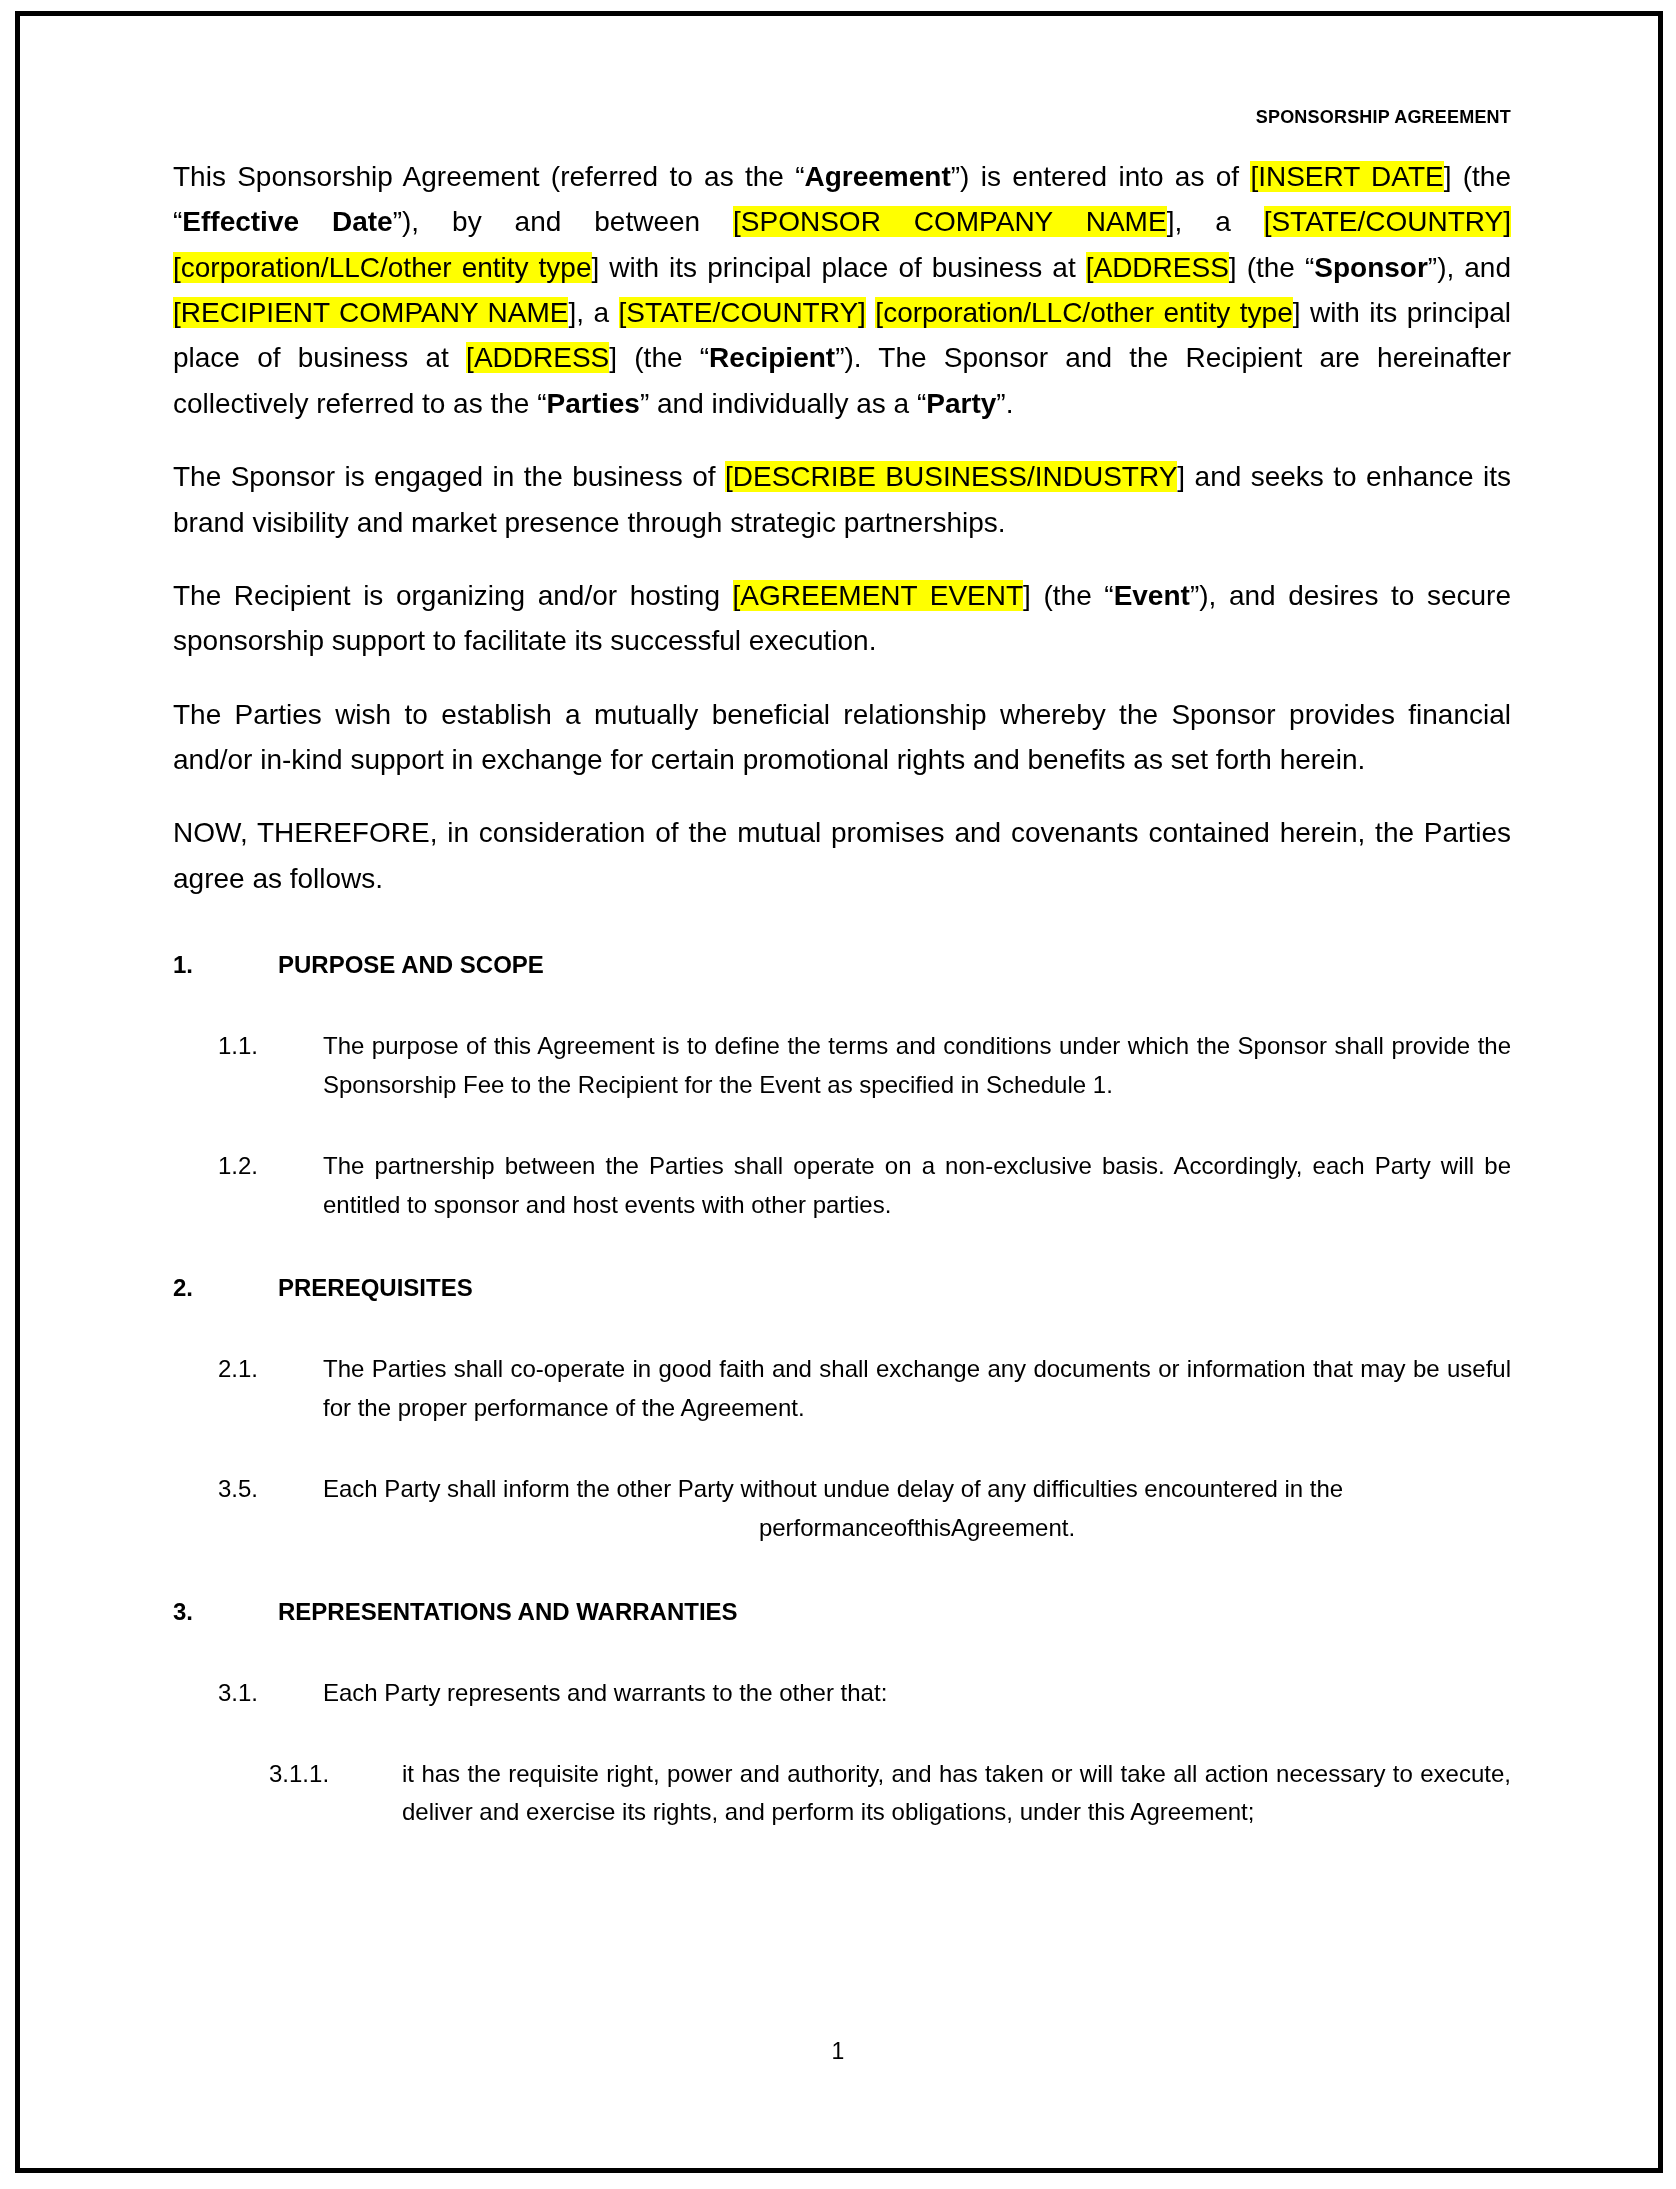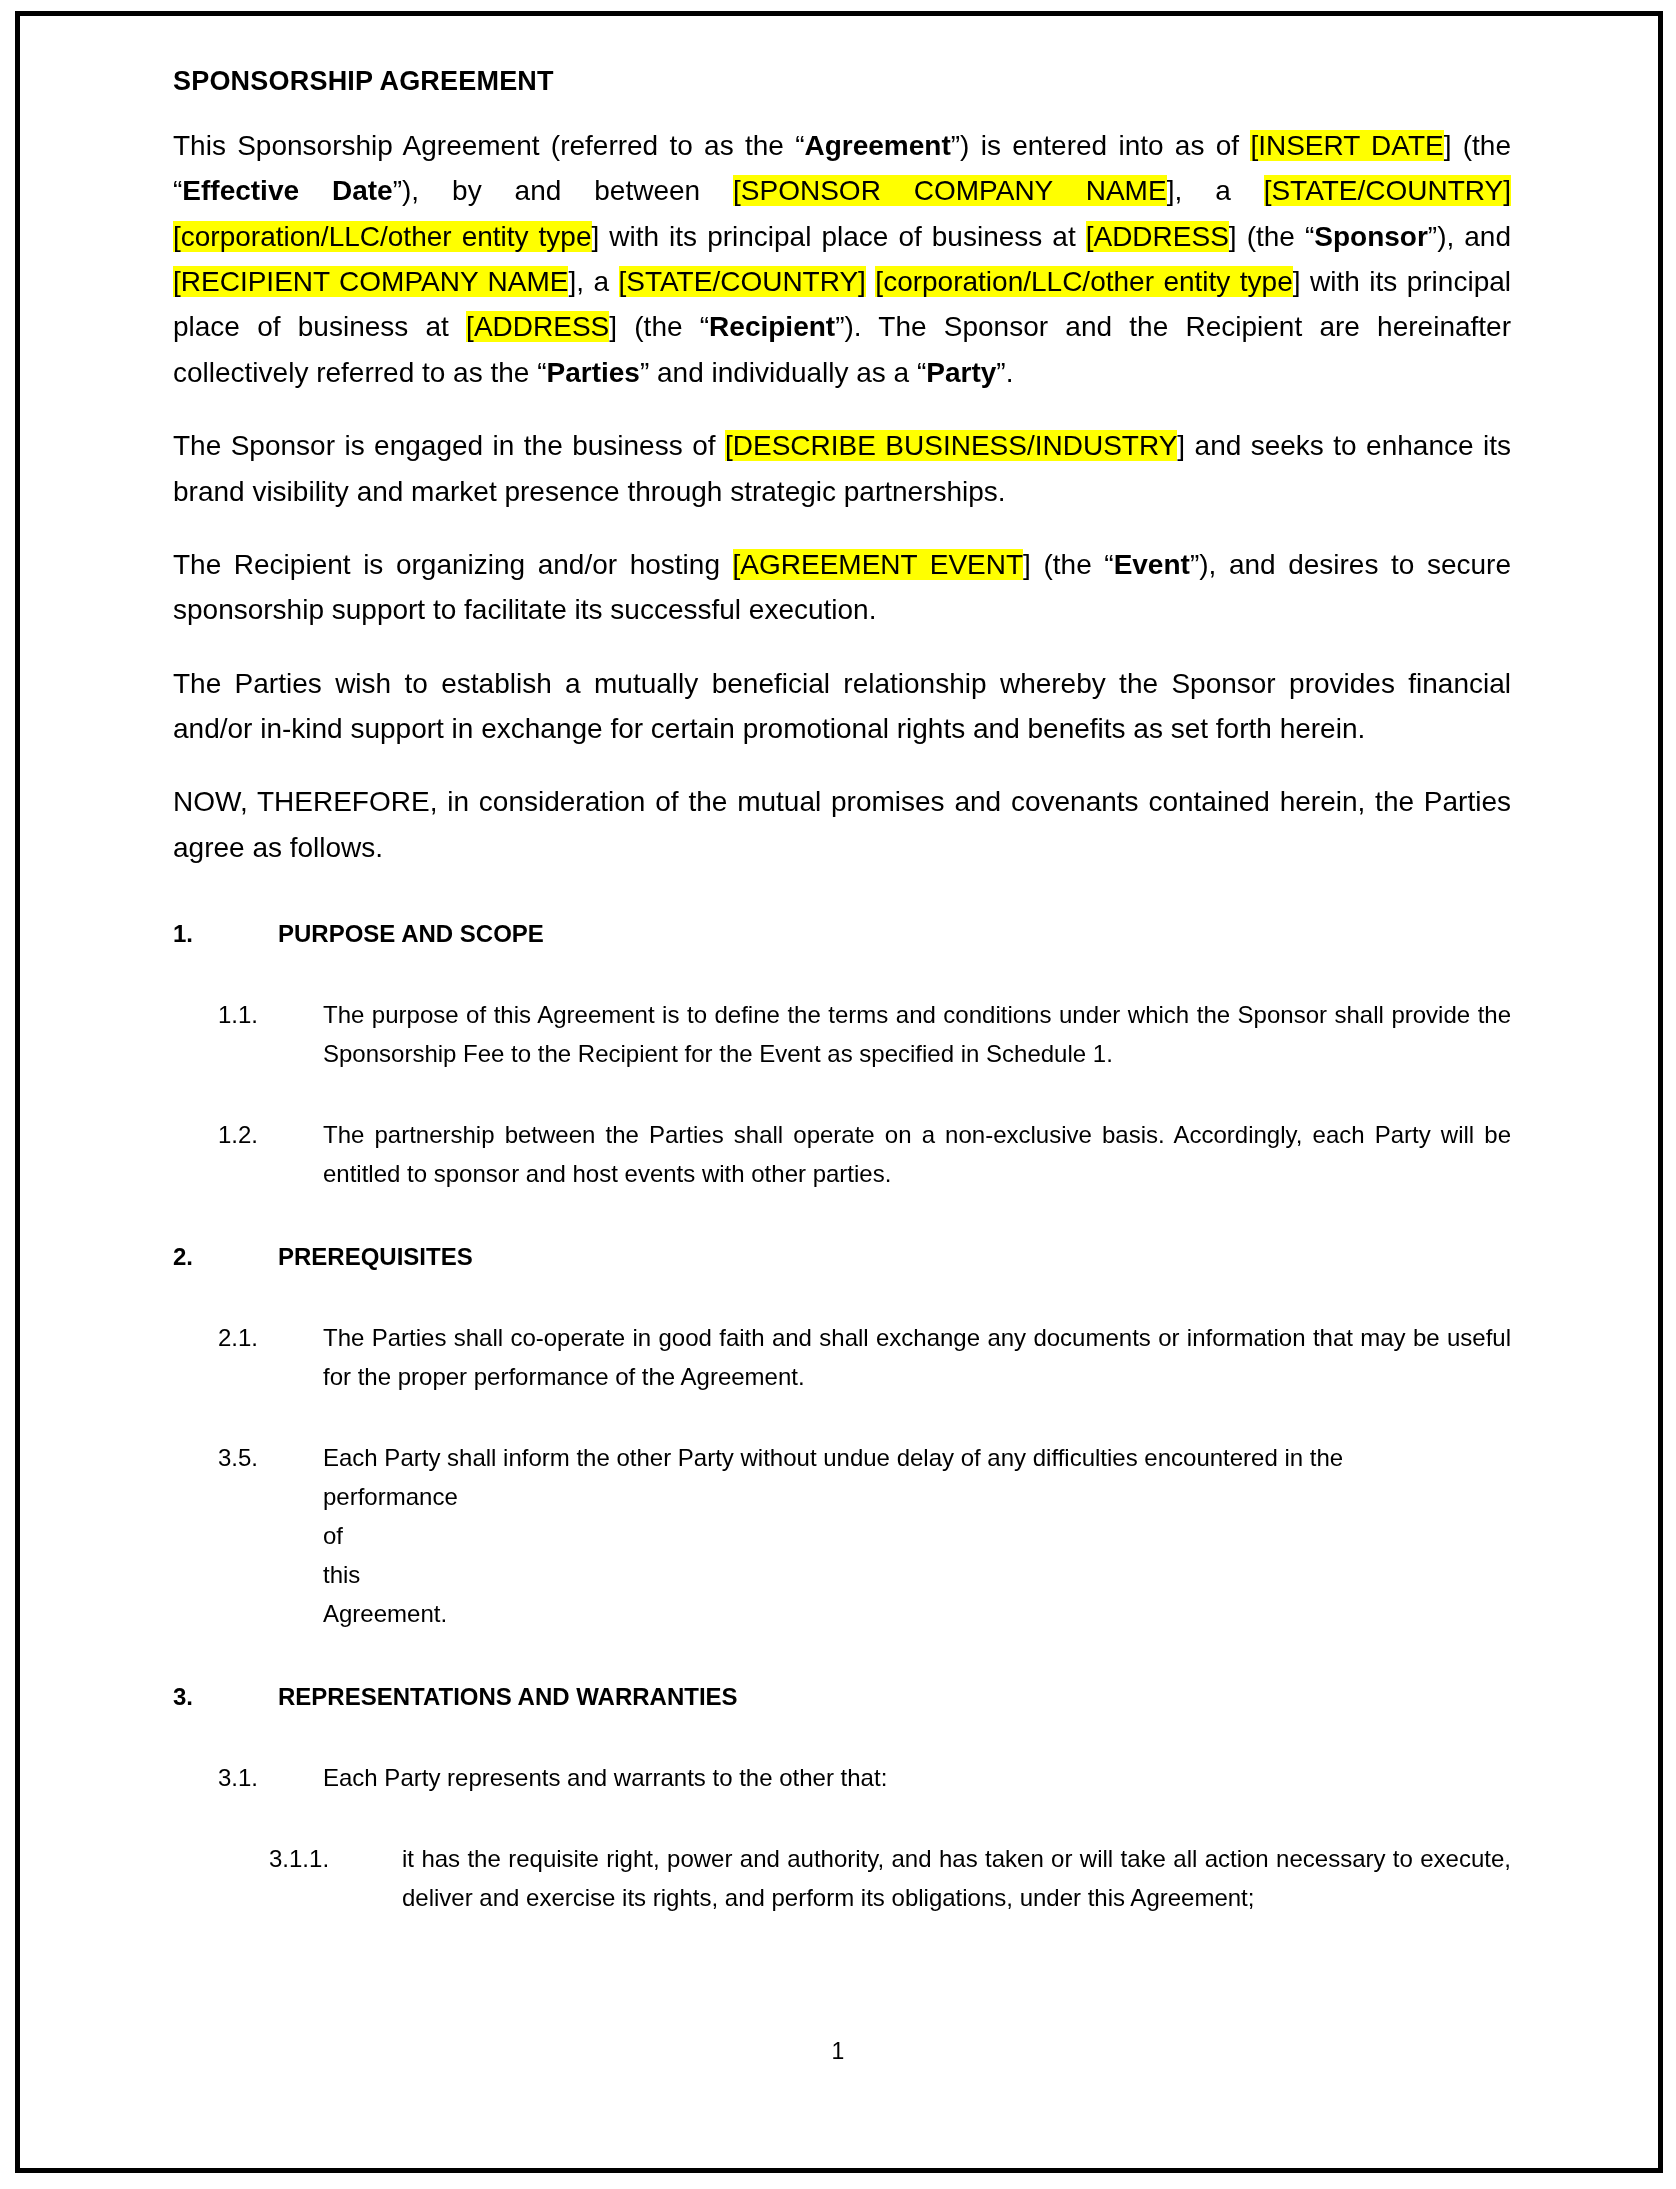--- a/index.html
+++ b/index.html
@@ -31,25 +31,25 @@
     box-sizing: border-box;
     pointer-events: none;
   }
   #content {
     position: absolute;
     left: 173px;
     top: 0;
     width: 1338px;
   }
   .doc-title {
-    text-align: left;
+    text-align: right;
     font-weight: bold;
-    font-size: 27px;
+    font-size: 18px;
     letter-spacing: 0.2px;
-    padding-top: 68px;
+    padding-top: 108px;
     line-height: 1.0;
   }
   p.body-para {
     font-size: 28px;
     line-height: 1.62;
     text-align: justify;
     text-justify: inter-word;
     margin: 0;
     padding-top: 28px;
     hyphens: none;
@@ -107,23 +107,22 @@
   }
   .subclause-row .txt {
     flex: 1 1 auto;
     text-align: justify;
     text-justify: inter-word;
   }
 
   
   .stretched-line {
     display: flex;
-    justify-content: flex-end;
+    justify-content: center;
     width: 100%;
-    flex-direction: column;
   }
 
   .page-number {
     position: absolute;
     left: 0;
     right: 0;
     top: 2040px;
     text-align: center;
     font-size: 23px;
     line-height: 1;

